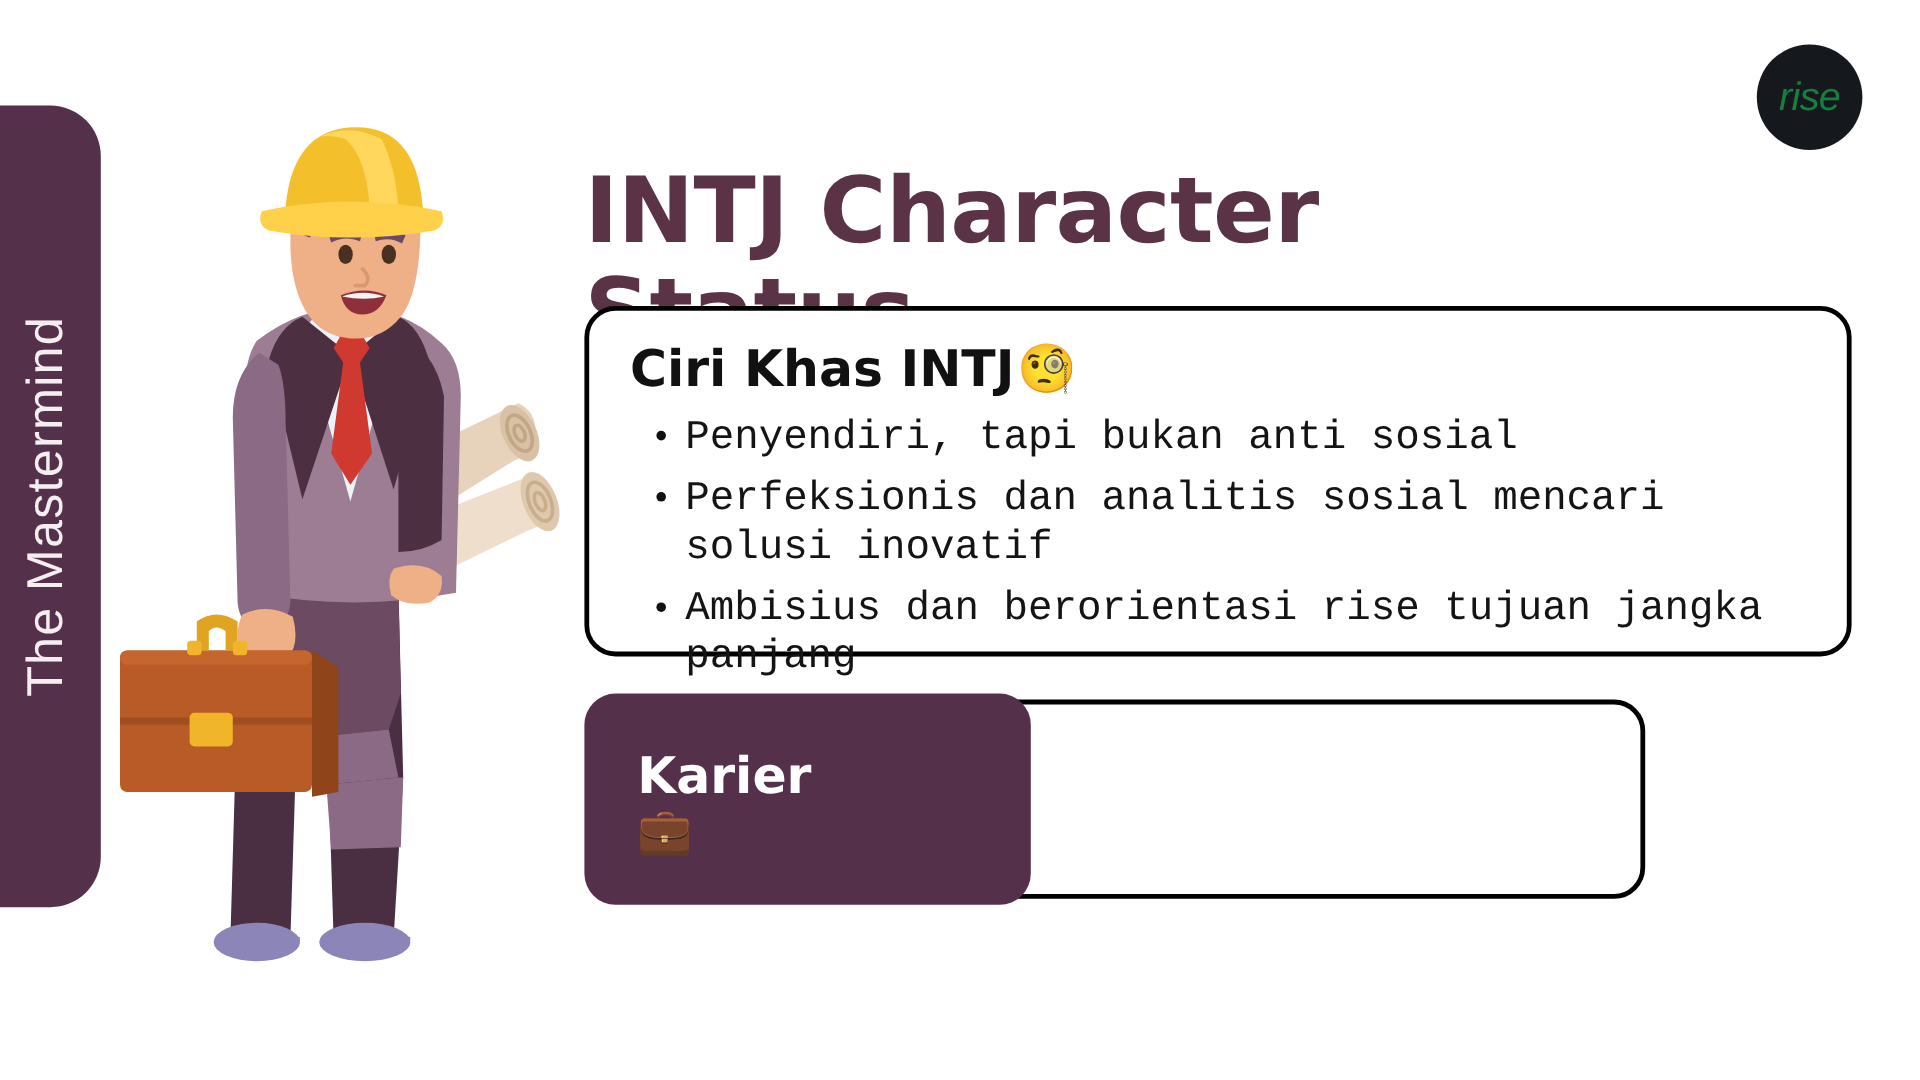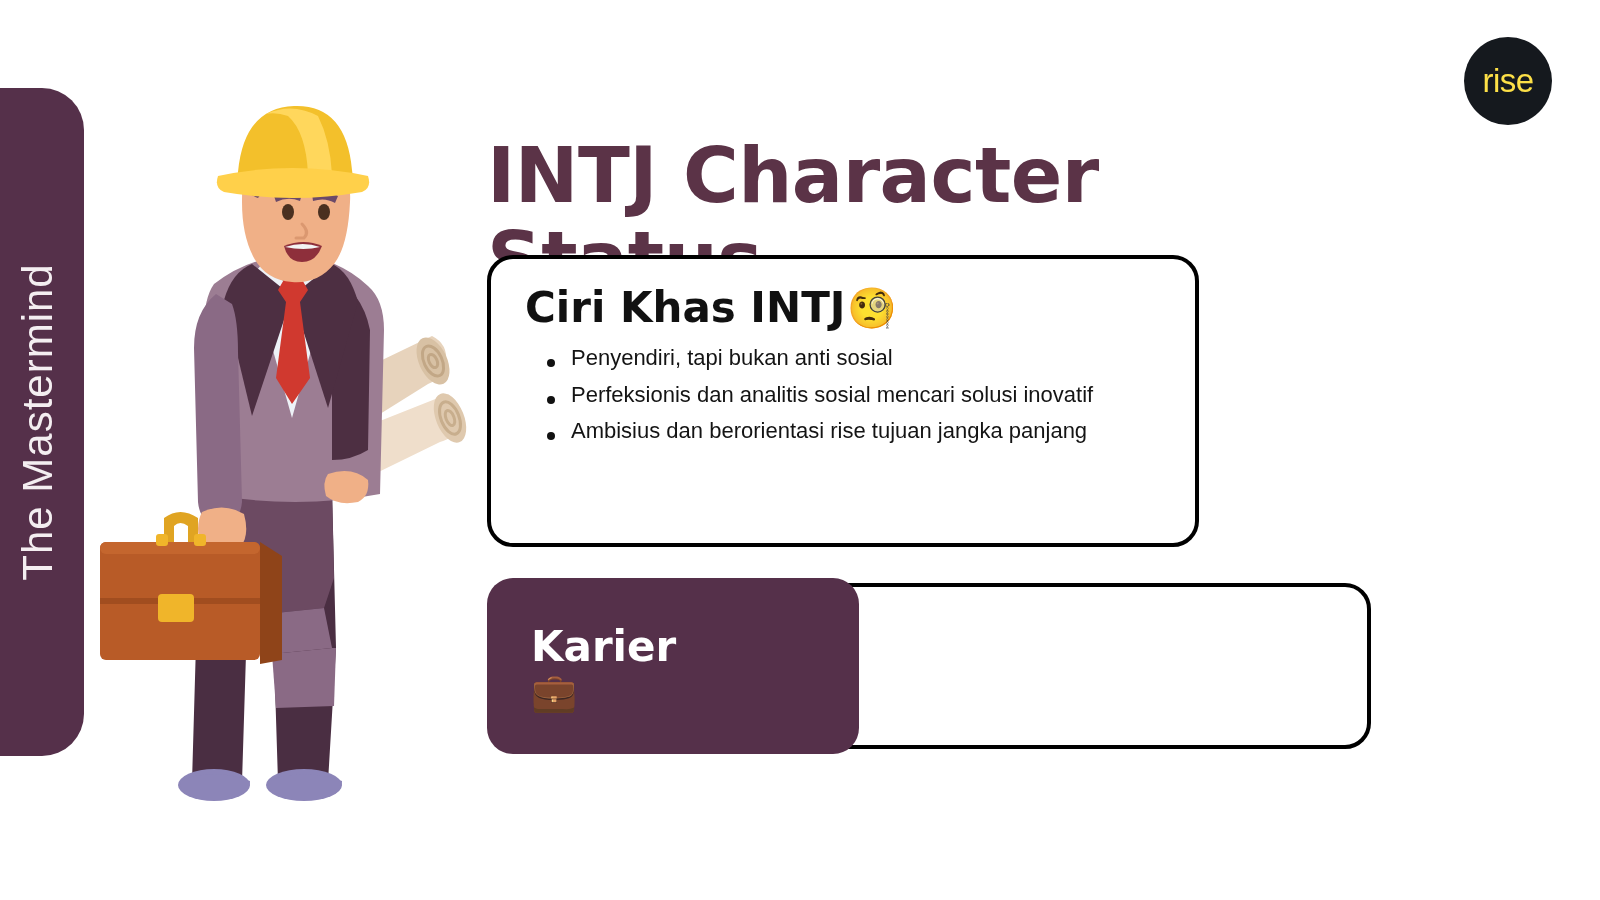--- a/index.html
+++ b/index.html
@@ -52,26 +52,27 @@
     top: 37px;
     width: 88px;
     height: 88px;
     border-radius: 50%;
     background: #15191E;
     display: flex;
     align-items: center;
     justify-content: center;
   }
   .logo-text {
-    color: #fde047;
+    color: #15803d;
     font-size: 33px;
     font-weight: 400;
     letter-spacing: -0.5px;
     line-height: 1;
     padding-bottom: 2px;
+    font-style: italic;
   }
 
   
   .illustration {
     position: absolute;
     left: 96px;
     top: 88px;
     width: 392px;
     height: 716px;
   }
@@ -89,21 +90,21 @@
     letter-spacing: -0.5px;
     line-height: 1.1;
     font-family: "DejaVu Sans", sans-serif;
   }
 
   
   .traits-card {
     position: absolute;
     left: 487px;
     top: 255px;
-    width: 712px;
+    width: 1056px;
     height: 292px;
     box-sizing: border-box;
     border: 4px solid #000000;
     border-radius: 26px;
     background: #ffffff;
     padding: 26px 34px 0 34px;
   }
   .traits-heading {
     font-size: 42px;
     font-weight: 700;
@@ -117,24 +118,25 @@
   }
   .traits-heading .emoji { font-size: 40px; line-height: 1; }
   ul.traits-list {
     list-style: none;
     margin: 0;
     padding: 0 0 0 16px;
   }
   ul.traits-list li {
     position: relative;
     padding-left: 30px;
-    font-size: 22px;
+    font-size: 34px;
     color: #141414;
     line-height: 1.2;
     margin-bottom: 10px;
+    font-family: Liberation Mono, monospace;
   }
   ul.traits-list li::before {
     content: "";
     position: absolute;
     left: 6px;
     top: 14px;
     width: 8px;
     height: 8px;
     border-radius: 50%;
     background: #111111;

